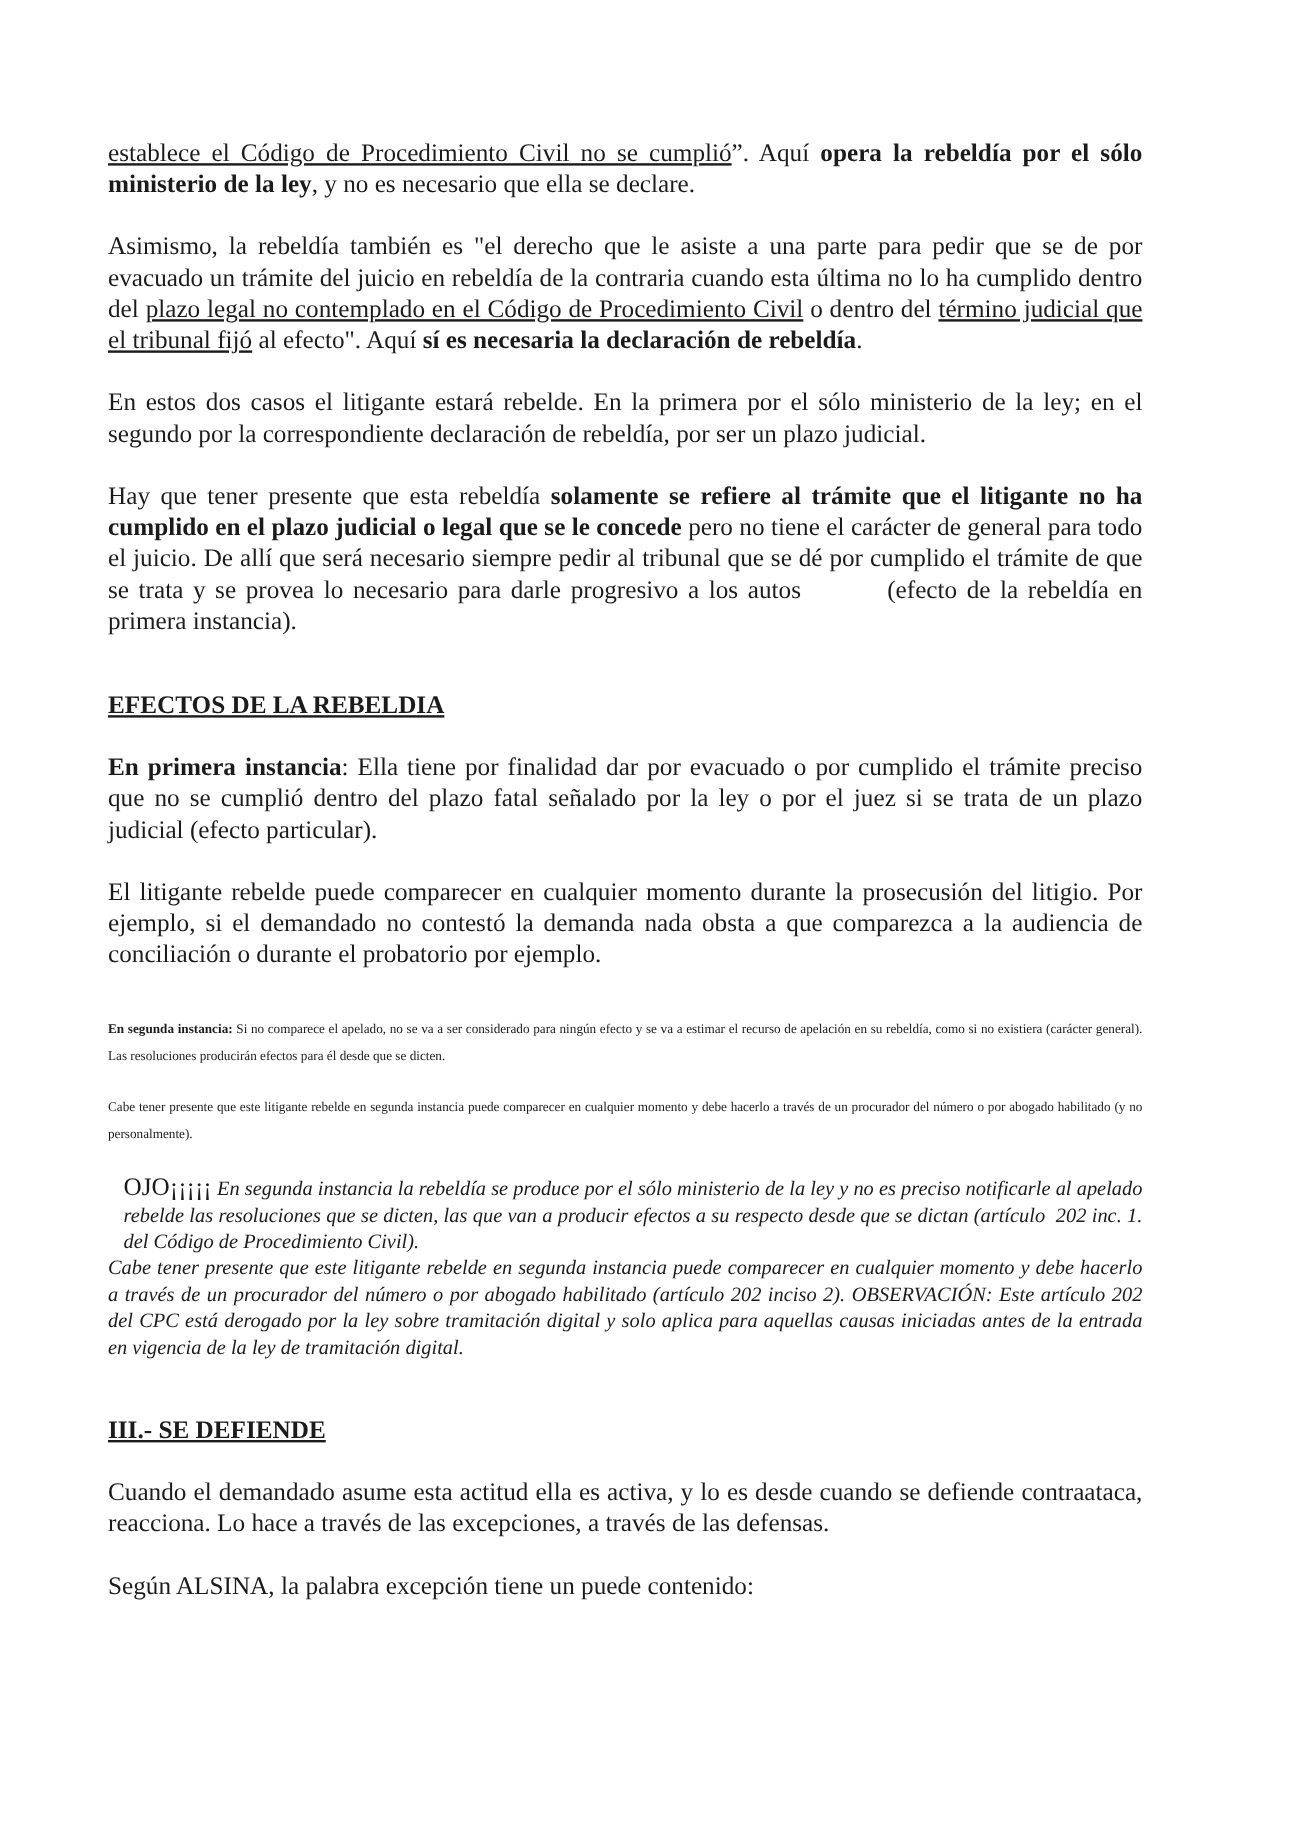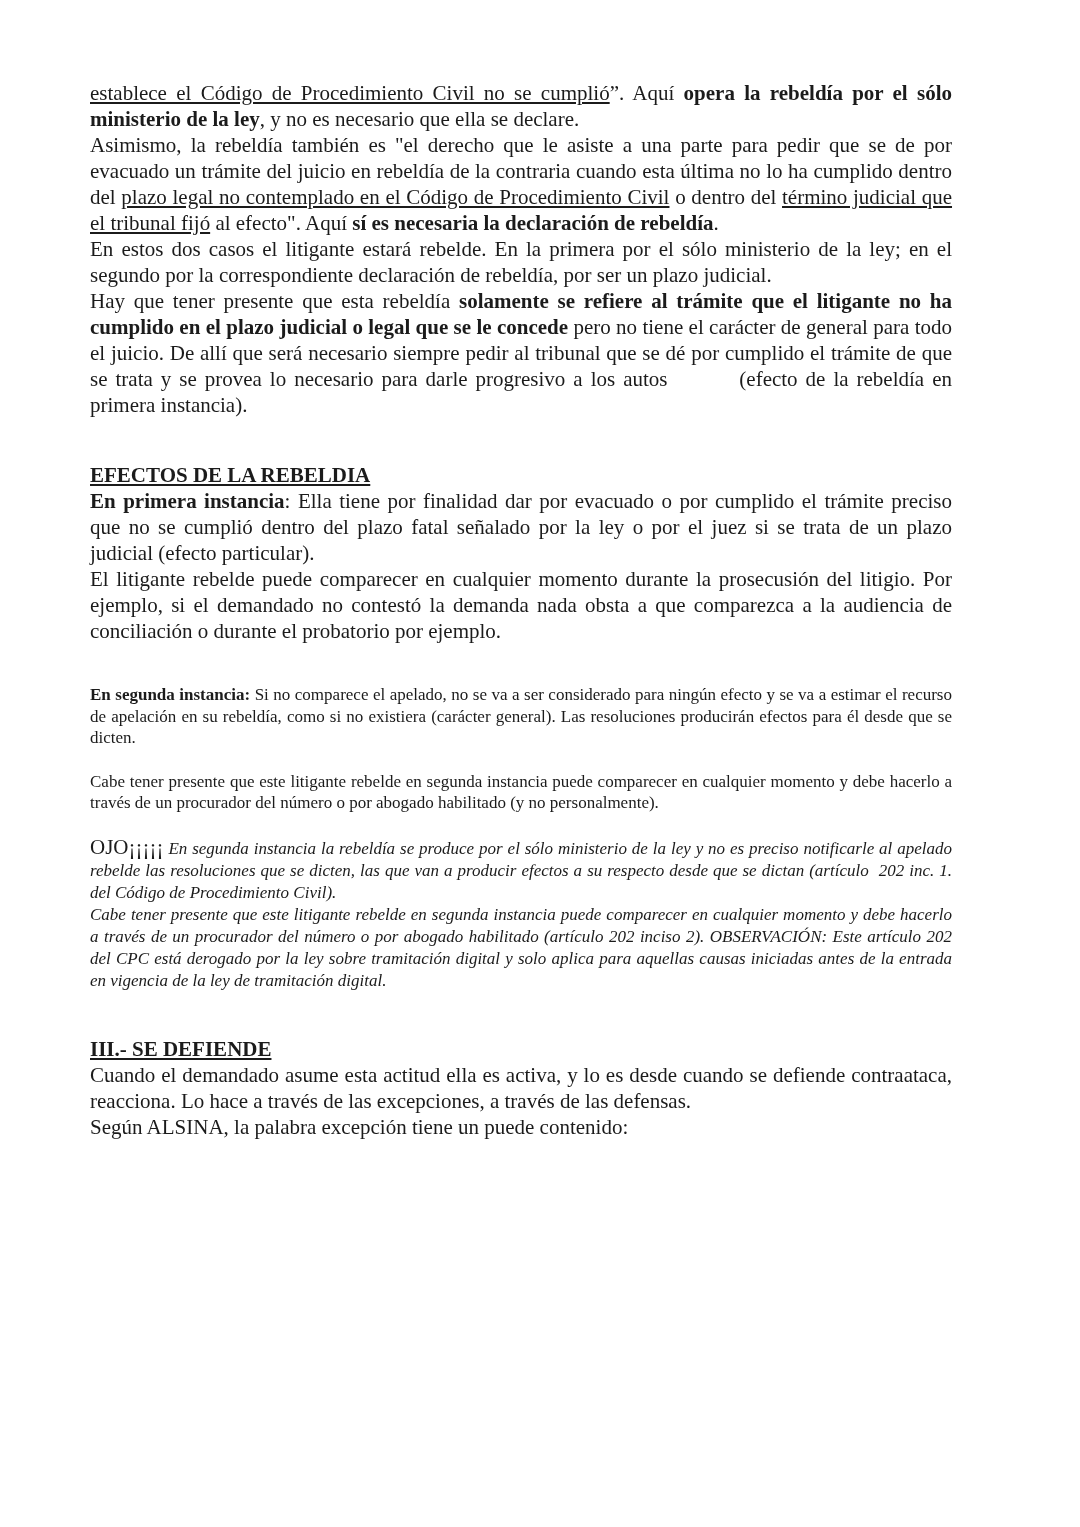--- a/index.html
+++ b/index.html
@@ -4,31 +4,31 @@
 <style>
   html,body{margin:0;padding:0;}
   body{
     width:1080px;height:1527px;
     background:#ffffff;
     font-family:"Liberation Serif","DejaVu Serif",serif;
     color:#1b1b1b;
     overflow:hidden;
   }
   .doc{
-    position:absolute;left:90px;top:0;width:862px;padding-top:80px;
+    position:absolute;left:90px;top:0;width:862px;padding-top:114px;
   }
   p{margin:0;text-align:justify;}
-  .main{font-size:21px;line-height:26px;}
+  .main{font-size:21px;line-height:26px;margin-top:26px;}
   .first{margin-top:0;}
   .heading{font-size:21px;line-height:26px;font-weight:bold;margin-top:44px;text-align:left;}
   .heading span{text-decoration:underline;}
-  .small{font-size:17px;line-height:21.5px;}
+  .small{font-size:11px;line-height:21.5px;}
   .mt-seccion{margin-top:40px;}
   .mt-chico{margin-top:22px;}
-  .ojo{font-size:17px;line-height:22px;font-style:italic;margin-top:22px;}
+  .ojo{font-size:17px;line-height:22px;font-style:italic;margin-top:22px;margin-left:13px;}
   .ojo-cont{font-size:17px;line-height:22px;font-style:italic;margin-top:0;}
   .mt-titulo2{}
   .b{font-weight:bold;}
   .u{text-decoration:underline;}
   .bu{font-weight:bold;}
   .ojo-label{font-style:normal;font-size:21px;}
 </style>
 </head>
 <body style="background: rgb(255, 255, 255); color: rgb(27, 27, 27);">
 

